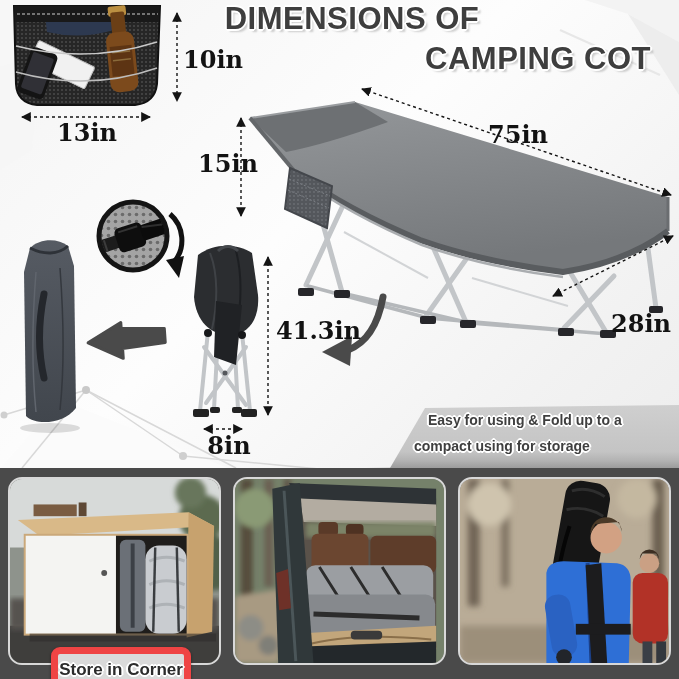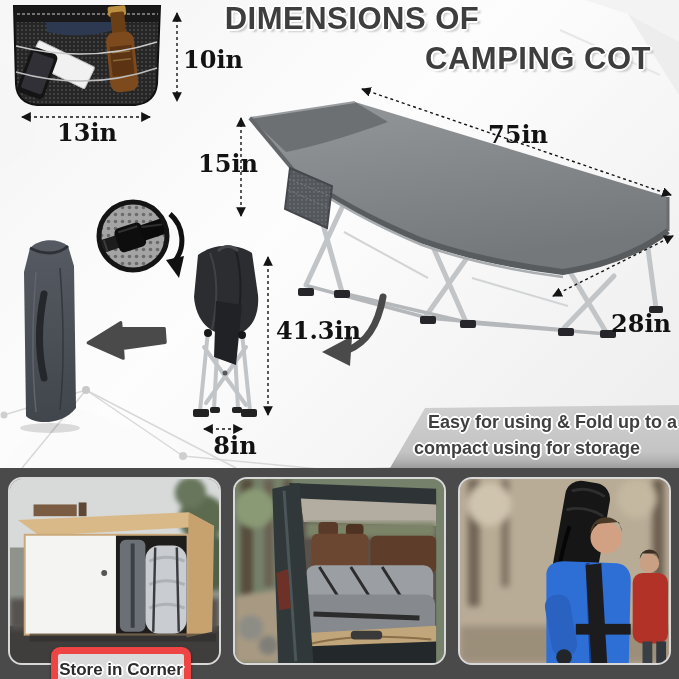--- a/index.html
+++ b/index.html
@@ -16,21 +16,21 @@
   .title{font-weight:900;color:#3e3e3e;font-size:31px;letter-spacing:.5px;white-space:nowrap;
     text-shadow:-2px 0 0 #fff,2px 0 0 #fff,0 -2px 0 #fff,0 2px 0 #fff,
       -1px -1px 0 #fff,1px -1px 0 #fff,-1px 1px 0 #fff,1px 1px 0 #fff,
       3px 3px 2px rgba(0,0,0,.18);}
   
   .latch{font-family:"DejaVu Serif",serif;font-weight:bold;font-size:21px;color:#0d0d0d;}
   
   .banner{left:388px;top:405px;width:291px;height:63px;
     background:linear-gradient(#cfcfcf,#c4c4c4 74%,#b3b3b3 88%,#9c9c9c 100%);
     clip-path:polygon(37px 3px,100% 0,100% 100%,2px 100%);}
-  .banner-text{font-weight:bold;font-size:18px;color:#3f3f3f;white-space:nowrap;
+  .banner-text{font-weight:bold;font-size:14px;color:#3f3f3f;white-space:nowrap;
     text-shadow:-2px 0 0 #fff,2px 0 0 #fff,0 -2px 0 #fff,0 2px 0 #fff,
       -1px -1px 0 #fff,1px -1px 0 #fff,-1px 1px 0 #fff,1px 1px 0 #fff;text-align:center;}
   
   .bottom{left:0;top:468px;width:679px;height:211px;background:#4a4a4a;}
   .photo{position:absolute;top:9px;width:213px;height:188px;border-radius:14px;
     border:2px solid #d8d8d8;overflow:hidden;box-sizing:border-box;background:#888;}
   .pill{position:absolute;top:179px;height:31px;line-height:31px;border-radius:9px;
     background:#dadada;border:7px solid #ef4444;box-shadow:0 1px 3px rgba(0,0,0,.45);
     font-weight:bold;font-size:17px;color:#2b2b2b;text-align:center;white-space:nowrap;
     text-shadow:-1px -1px 0 #fff,1px -1px 0 #fff,-1px 1px 0 #fff,1px 1px 0 #fff,
@@ -240,21 +240,21 @@
       <polygon points="165,331 165,345 122,348 122,358 88,340 122,322 122,328" fill="#4a4a4a" stroke="#4a4a4a" stroke-width="3" stroke-linejoin="round"></polygon>
     </g>
   </svg>
 
   <div class="abs dim" style="left:183px;top:48px;">10in</div>
   <div class="abs dim ctr" style="left:56px;top:121px;width:62px;">13in</div>
   <div class="abs dim" style="left:488px;top:123px;">75in</div>
   <div class="abs dim" style="left:198px;top:152px;">15in</div>
   <div class="abs dim" style="left:611px;top:264px;margin-top:48px;">28in</div>
   <div class="abs dim" style="left:276px;top:319px;text-align:center;">41.3in</div>
-  <div class="abs dim ctr" style="left:213px;top:434px;width:44px;">8in</div>
+  <div class="abs dim ctr" style="left:207px;top:434px;width:44px;">8in</div>
 
 
   <div class="abs title ctr" style="left:198px;top:1px;width:308px;">DIMENSIONS OF</div>
   <div class="abs title ctr" style="left:400px;top:41px;width:276px;">CAMPING COT</div>
 
   <div class="abs banner">
     <div class="abs banner-text" style="left:40px;top:7px;">Easy for using &amp; Fold up to a</div>
     <div class="abs banner-text" style="left:26px;top:33px;">compact using for storage</div>
   </div>
 

